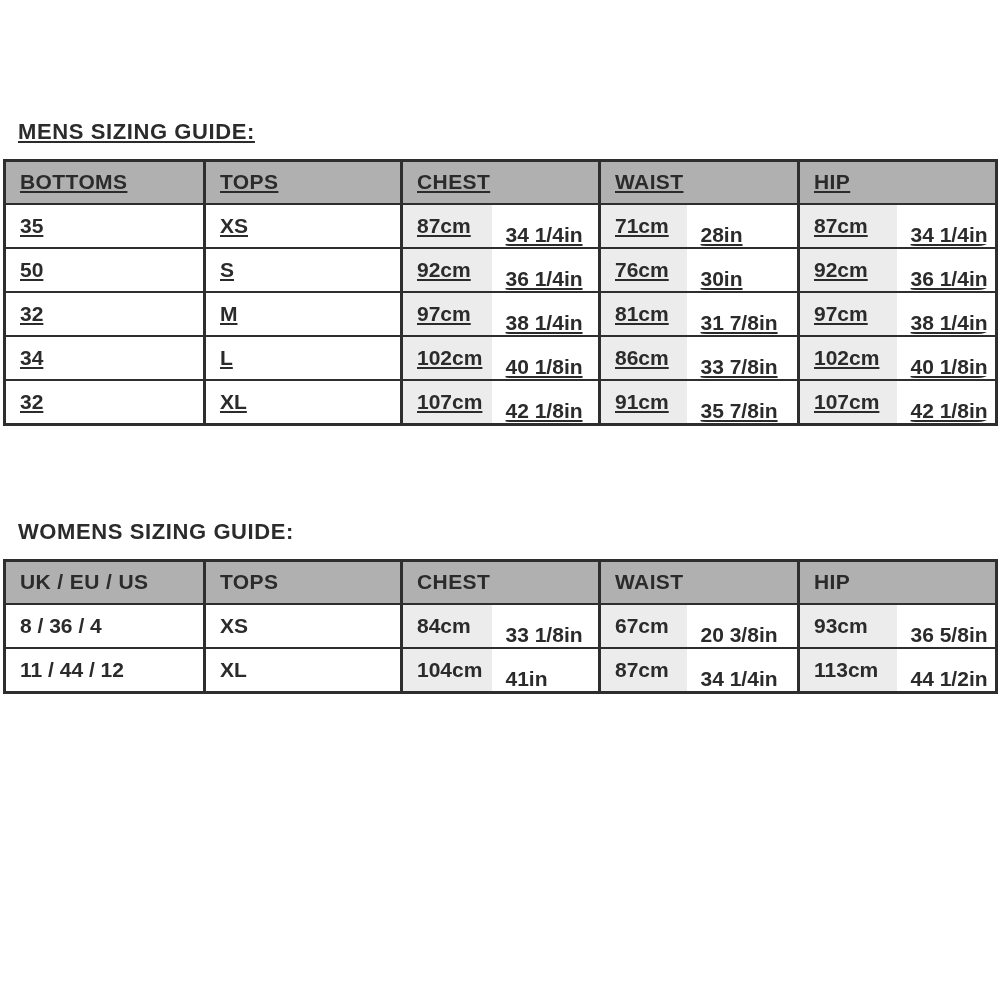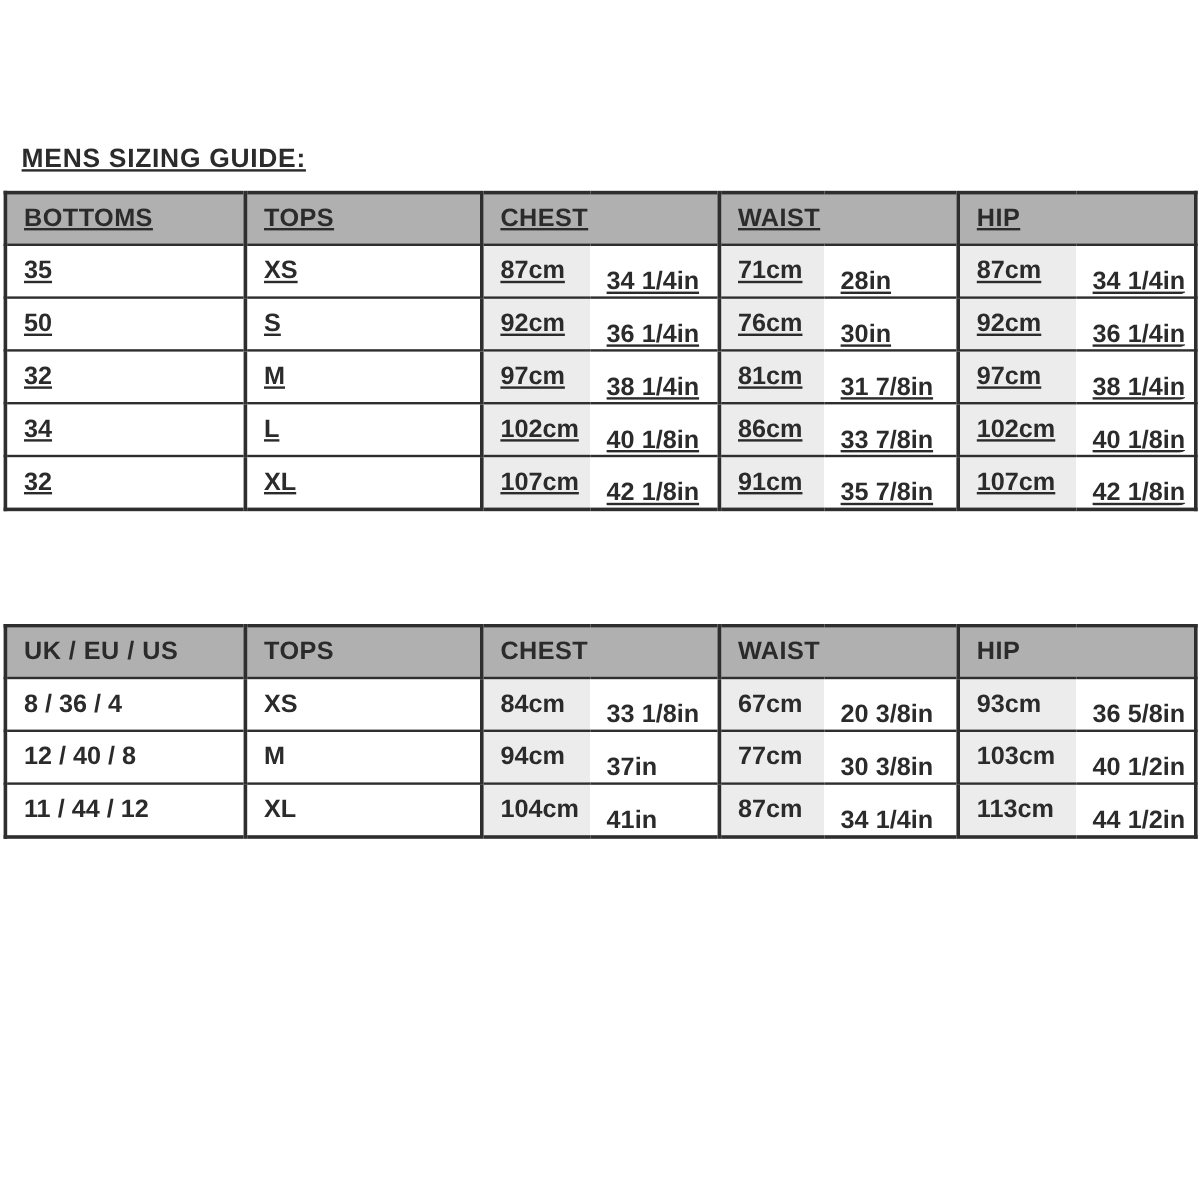--- a/index.html
+++ b/index.html
@@ -135,20 +135,21 @@
             <td class="c-cm grp">91cm</td>
             <td class="c-in">35 7/8in</td>
             <td class="c-cm grp">107cm</td>
             <td class="c-in">42 1/8in</td>
           </tr>
         </tbody>
     </table>
   </section>
 
   <section class="guide" id="womens-section">
+    <h2 class="guide-title">WOMENS SIZING GUIDE:</h2>
     <table class="size-table">
       <colgroup>
         <col style="width:200px">
           <col style="width:197px">
         <col style="width:90px">
           <col style="width:108px">
         <col style="width:87px">
           <col style="width:112px">
         <col style="width:98px">
           <col style="width:100px">
@@ -167,30 +168,20 @@
             <td class="c-size">8 / 36 / 4</td>
             <td class="c-top grp">XS</td>
             <td class="c-cm grp">84cm</td>
             <td class="c-in">33 1/8in</td>
             <td class="c-cm grp">67cm</td>
             <td class="c-in">20 3/8in</td>
             <td class="c-cm grp">93cm</td>
             <td class="c-in">36 5/8in</td>
           </tr>
           <tr>
-            <td class="c-size">12 / 40 / 8</td>
-            <td class="c-top grp">M</td>
-            <td class="c-cm grp">94cm</td>
-            <td class="c-in">37in</td>
-            <td class="c-cm grp">77cm</td>
-            <td class="c-in">30 3/8in</td>
-            <td class="c-cm grp">103cm</td>
-            <td class="c-in">40 1/2in</td>
-          </tr>
-          <tr>
             <td class="c-size">11 / 44 / 12</td>
             <td class="c-top grp">XL</td>
             <td class="c-cm grp">104cm</td>
             <td class="c-in">41in</td>
             <td class="c-cm grp">87cm</td>
             <td class="c-in">34 1/4in</td>
             <td class="c-cm grp">113cm</td>
             <td class="c-in">44 1/2in</td>
           </tr>
         </tbody>

